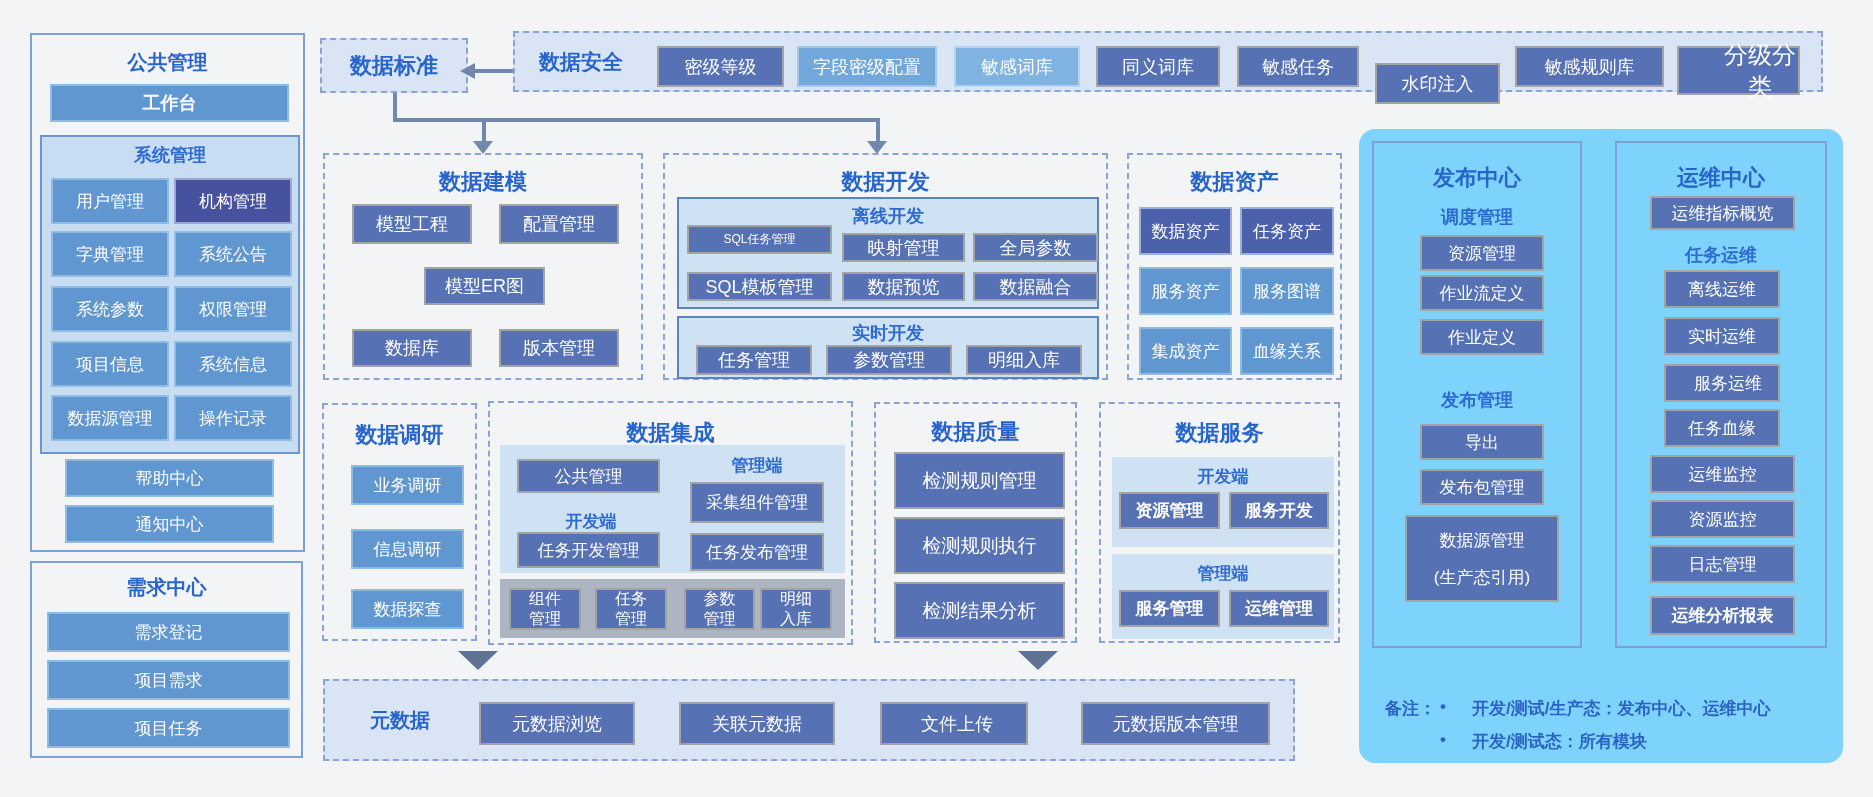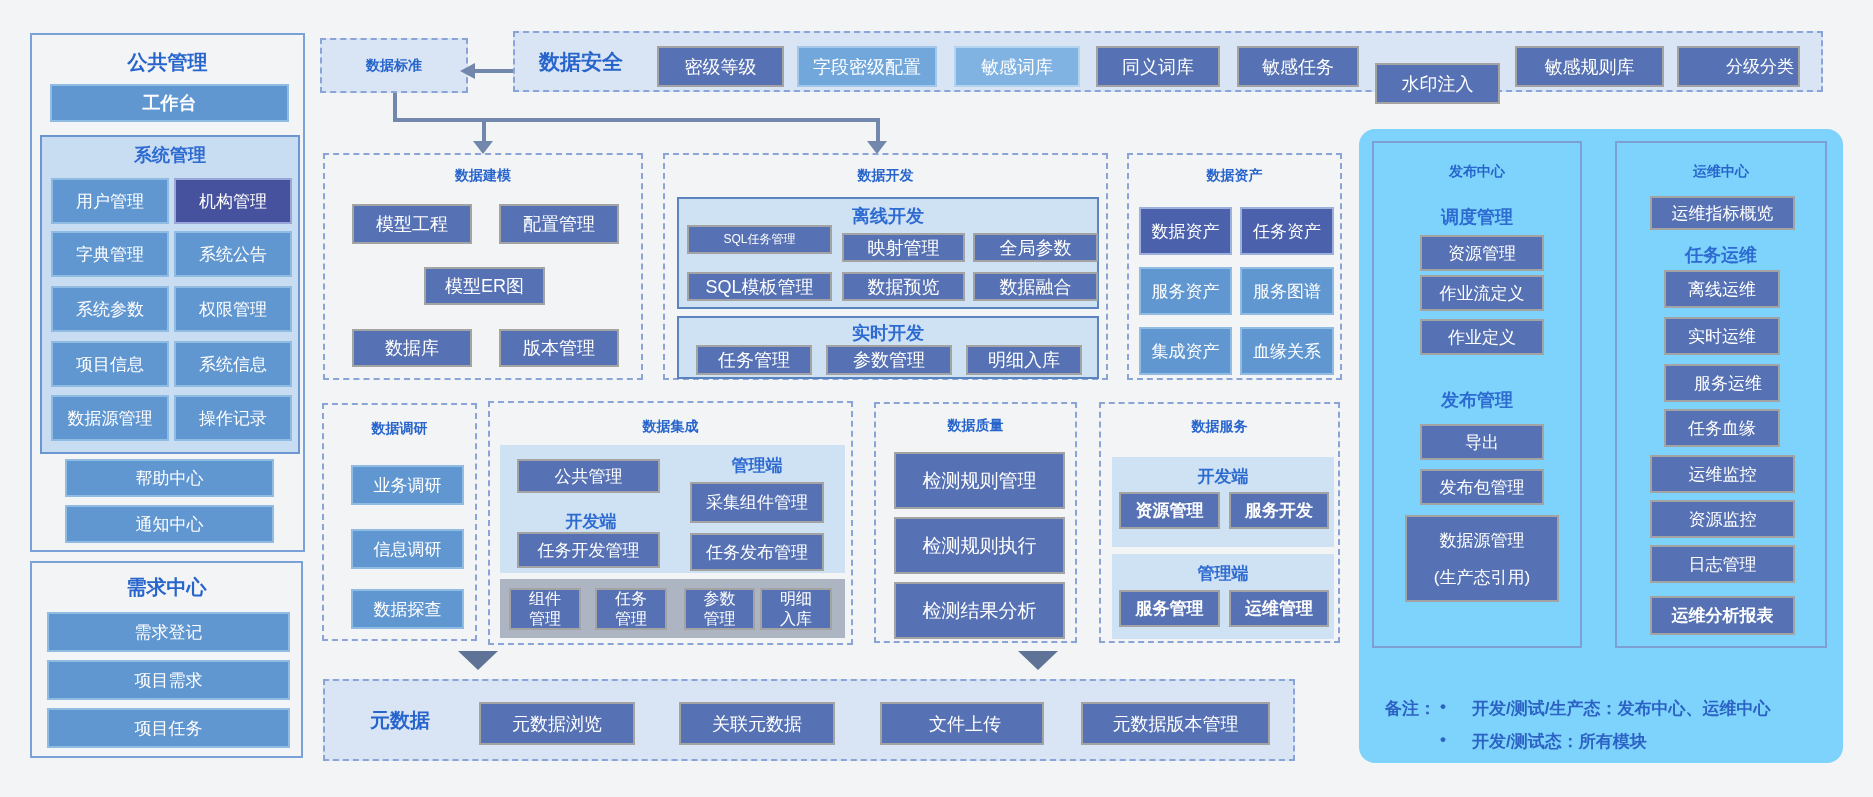--- a/index.html
+++ b/index.html
@@ -1,21 +1,21 @@
 <!DOCTYPE html>
 <html><head>
 <meta charset="utf-8">
 <style>
   html,body{margin:0;padding:0;}
   #canvas{position:relative;width:1873px;height:797px;background:#f3f4f6;overflow:hidden;
           font-family:"Liberation Sans",sans-serif;}
   .abs{position:absolute;box-sizing:border-box;}
   .dashed{border:2px dashed #8ba4d8;}
   .fillpanel{background:#d9e5f4;border:2px dashed #8ba4d8;}
-  .ptitle{color:#2765cc;font-weight:bold;font-size:14px;text-align:center;width:100%;}
+  .ptitle{color:#2765cc;font-weight:bold;font-size:22px;text-align:center;width:100%;}
   .sublabel{color:#2e6bd1;font-weight:bold;font-size:18px;text-align:center;width:100%;white-space:nowrap;}
   .btn{display:flex;align-items:center;justify-content:center;color:#ffffff;text-align:center;}
   .slate{background:#5672b4;border:2px solid #a3a3a3;}
   .medium{background:#6197d1;border:2px solid #90bbe3;}
   .light{background:#72a7db;border:2px solid #a4c8ec;}
   .lighter{background:#80b3e2;border:2px solid #b2d4ef;}
   .dark{background:#47529e;border:2px solid #9aa7d6;}
   .adark{background:#4b61ab;border:2px solid #9db0dc;}
   .subbox{background:#cfe2f4;border:2px solid #5b83c0;}
   .subbox-plain{background:#cfe2f4;}
@@ -60,21 +60,21 @@
 
   <div class="abs fillpanel" style="left:513px;top:31px;width:1310px;height:61px;">
     <div class="abs ptitle" style="left:24px;top:0;width:86px;height:100%;display:flex;align-items:center;font-size:21px;">数据安全</div>
     <div class="abs btn slate" style="left:142px;top:13px;width:127px;height:41px;font-size:18px;">密级等级</div>
     <div class="abs btn light" style="left:282px;top:13px;width:140px;height:41px;font-size:18px;">字段密级配置</div>
     <div class="abs btn lighter" style="left:439px;top:13px;width:126px;height:41px;font-size:18px;">敏感词库</div>
     <div class="abs btn slate" style="left:581px;top:13px;width:124px;height:41px;font-size:18px;">同义词库</div>
     <div class="abs btn slate" style="left:722px;top:13px;width:122px;height:41px;font-size:18px;">敏感任务</div>
     <div class="abs btn slate" style="left:860px;top:13px;width:125px;height:41px;font-size:18px;margin-top:17px;">水印注入</div>
     <div class="abs btn slate" style="left:1000px;top:13px;width:149px;height:41px;font-size:18px;">敏感规则库</div>
-    <div class="abs btn slate" style="left:1162px;top:13px;width:123px;height:41px;font-size:17px;padding-left:43px;">分级分类</div>
+    <div class="abs btn slate" style="left:1162px;top:13px;width:123px;height:49px;font-size:24px;padding-left:43px;">分级分类</div>
   </div>
 
   <div class="abs line" style="left:474px;top:69px;width:39px;height:4px;"></div>
   <div class="abs" style="left:460px;top:63px;width:0;height:0;border-top:8px solid transparent;border-bottom:8px solid transparent;border-right:15px solid #7187ab;"></div>
   <div class="abs line" style="left:393px;top:93px;width:4px;height:29px;"></div>
   <div class="abs line" style="left:393px;top:118px;width:487px;height:4px;"></div>
   <div class="abs line" style="left:482px;top:122px;width:4px;height:20px;"></div>
   <div class="abs" style="left:473px;top:141px;width:0;height:0;border-left:10px solid transparent;border-right:10px solid transparent;border-top:13px solid #7187ab;"></div>
   <div class="abs line" style="left:876px;top:122px;width:4px;height:20px;"></div>
   <div class="abs" style="left:867px;top:141px;width:0;height:0;border-left:10px solid transparent;border-right:10px solid transparent;border-top:13px solid #7187ab;"></div>
@@ -163,21 +163,21 @@
     </div>
   </div>
 
   <div class="abs tri-down" style="left:458px;top:651px;"></div>
   <div class="abs tri-down" style="left:1018px;top:651px;"></div>
 
   <div class="abs fillpanel" style="left:323px;top:679px;width:972px;height:82px;">
     <div class="abs ptitle" style="left:45px;top:0;width:66px;height:100%;display:flex;align-items:center;font-size:20px;">元数据</div>
     <div class="abs btn slate" style="left:154px;top:21px;width:156px;height:43px;font-size:18px;">元数据浏览</div>
     <div class="abs btn slate" style="left:354px;top:21px;width:156px;height:43px;font-size:18px;">关联元数据</div>
-    <div class="abs btn slate" style="left:555px;top:21px;width:164px;height:43px;font-size:18px;padding-left:6px;">文件上传</div>
+    <div class="abs btn slate" style="left:555px;top:21px;width:148px;height:43px;font-size:18px;padding-left:6px;">文件上传</div>
     <div class="abs btn slate" style="left:756px;top:21px;width:189px;height:43px;font-size:18px;">元数据版本管理</div>
   </div>
 
   <div class="abs" style="left:1359px;top:129px;width:484px;height:634px;background:#7dd3fc;border-radius:16px;">
 
     <div class="abs" style="left:13px;top:12px;width:210px;height:507px;border:2px solid #7da0d4;">
       <div class="abs ptitle" style="top:20px;">发布中心</div>
       <div class="abs sublabel" style="top:62px;">调度管理</div>
       <div class="abs btn slate" style="left:46px;top:92px;width:124px;height:36px;font-size:17px;">资源管理</div>
       <div class="abs btn slate" style="left:46px;top:132px;width:124px;height:36px;font-size:17px;">作业流定义</div>

